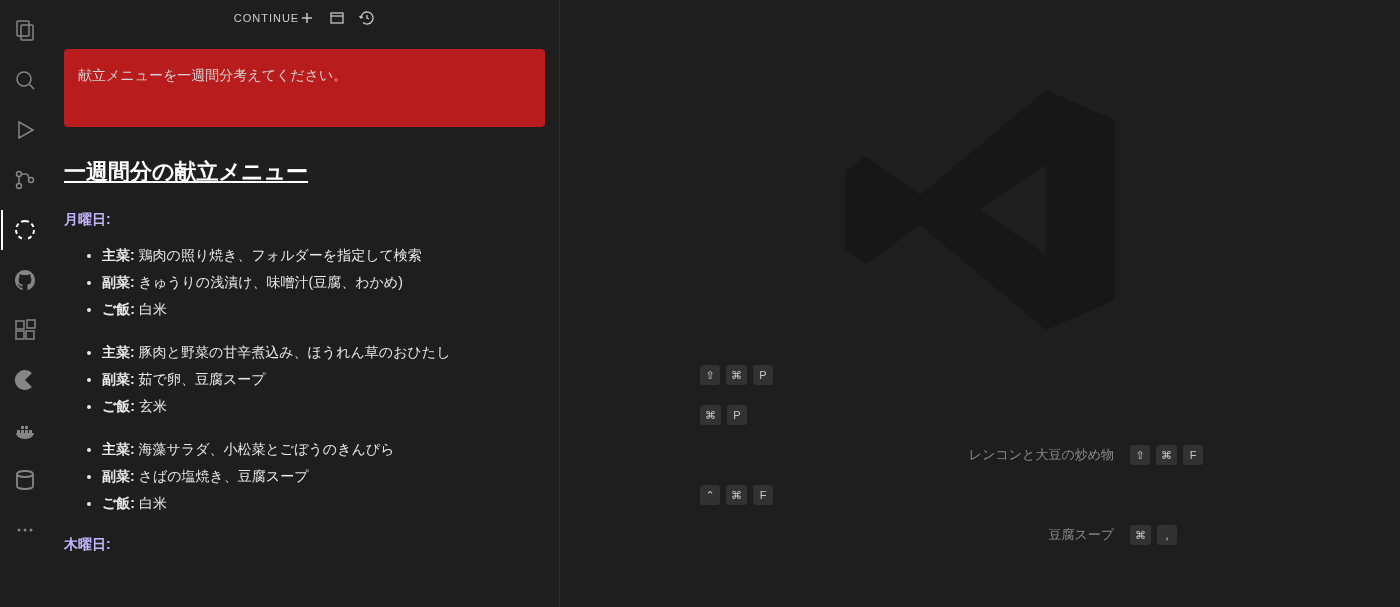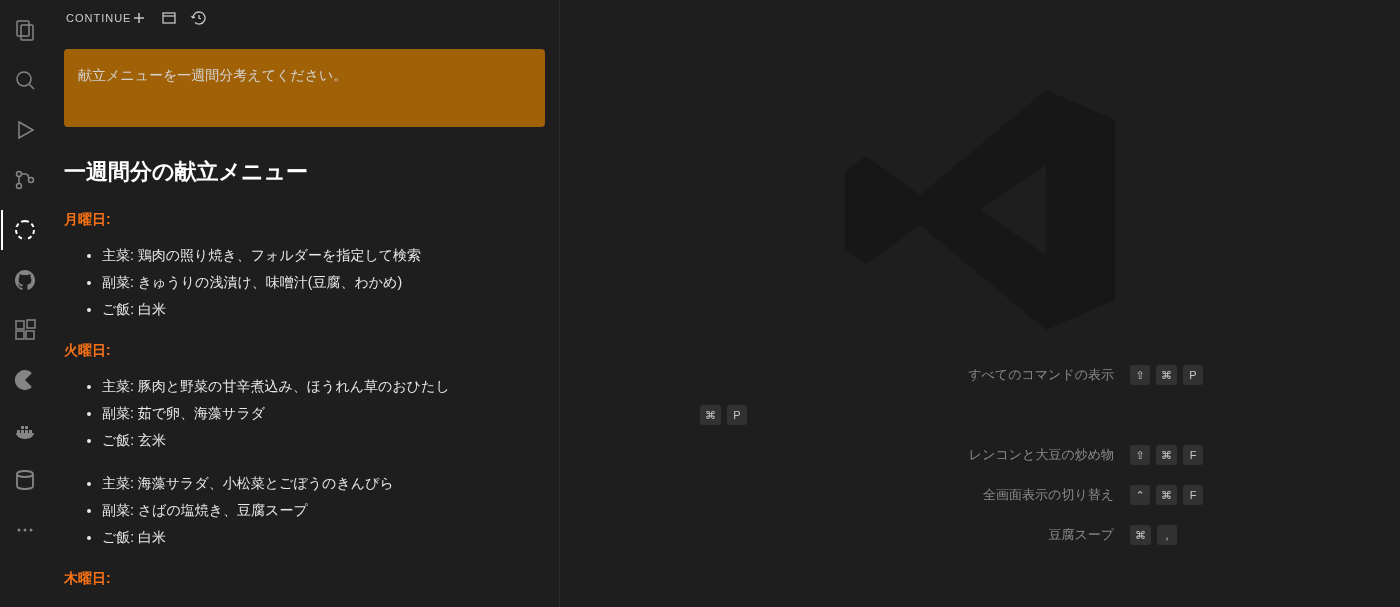--- a/index.html
+++ b/index.html
@@ -41,56 +41,57 @@
       background: #1e1e1e;
       border-right: 1px solid #2a2a2a;
       display: flex; flex-direction: column;
       flex-shrink: 0;
       overflow: hidden;
     }
     .sidebar-header {
       height: 35px;
       display: flex; align-items: center;
       padding: 0 16px;
-      justify-content: flex-start;
+      justify-content: center;
     }
     .sidebar-title {
       font-size: 11px;
       letter-spacing: 1px;
       color: #cccccc;
       text-transform: uppercase;
     }
     .sidebar-actions { display:flex; gap:14px; align-items:center;}
     .sidebar-actions .icon-btn { color:#c5c5c5; cursor:pointer; display:flex;}
     .sidebar-actions svg { width:16px; height:16px;}
     .sidebar-body {
       flex:1; overflow-y:auto;
       padding: 14px 14px 14px 14px;
     }
     .prompt-box {
-      background: #a16207;
+      background: #b91c1c;
       border-radius: 4px;
       padding: 18px 14px 42px 14px;
       font-size: 14px;
       color: #d4d4d4;
       margin-bottom: 30px;
     }
     .response h1 {
       font-size: 22px;
       font-weight: 700;
       color: #ffffff;
       margin-bottom: 24px;
+      text-decoration: underline;
     }
     .day-title {
-      font-size: 14px; font-weight:700; color:#f97316;
+      font-size: 14px; font-weight:700; color:#c4b5fd;
       margin-bottom: 16px; margin-top: 6px;
     }
     .response ul { list-style: disc; padding-left: 38px; margin-bottom: 22px;}
     .response li { font-size: 14px; color:#e8e8e8; margin-bottom: 6px; line-height: 1.5;}
-    .response li .label { font-weight:400;}
+    .response li .label { font-weight:700;}
     .editor {
       flex:1; height:100%;
       background: #1e1e1e;
       position: relative;
       display:flex; flex-direction:column;
       align-items:center; justify-content:center;
     }
     .watermark {
       position:absolute;
       top: 60px; left: 50%; transform: translateX(-50%);
@@ -225,45 +226,43 @@
       <span>献立メニューを一週間分考えてください。</span>
     </div>
     <div class="response" id="response">
       <h1>一週間分の献立メニュー</h1>
     <div class="day-title">月曜日:</div>
         <ul>
           <li><span class="label">主菜:</span><span> 鶏肉の照り焼き、フォルダーを指定して検索</span></li>
           <li><span class="label">副菜:</span><span> きゅうりの浅漬け、味噌汁(豆腐、わかめ)</span></li>
           <li><span class="label">ご飯:</span><span> 白米</span></li>
         </ul>
-        <div class="day-title">火曜日:</div>
         <ul>
           <li><span class="label">主菜:</span><span> 豚肉と野菜の甘辛煮込み、ほうれん草のおひたし</span></li>
-          <li><span class="label">副菜:</span><span> 茹で卵、海藻サラダ</span></li>
+          <li><span class="label">副菜:</span><span> 茹で卵、豆腐スープ</span></li>
           <li><span class="label">ご飯:</span><span> 玄米</span></li>
         </ul>
         <ul>
           <li><span class="label">主菜:</span><span> 海藻サラダ、小松菜とごぼうのきんぴら</span></li>
           <li><span class="label">副菜:</span><span> さばの塩焼き、豆腐スープ</span></li>
           <li><span class="label">ご飯:</span><span> 白米</span></li>
         </ul>
         <div class="day-title">木曜日:</div>
       </div>
   </div>
 </div>
 
 <div class="editor">
   <div class="watermark">
     <svg viewBox="0 0 100 100">
       <path fill="#171717" d="M72 10 L95 20 L95 80 L72 90 L30 55 L12 68 L5 63 L5 37 L12 32 L30 45 Z M72 35 L50 50 L72 65 Z"></path>
     </svg>
   </div>
   <div class="shortcuts" id="shortcuts">
       <div class="shortcut-row">
-        <div class="sc-label">すべてのコマンドの表示</div>
         <div class="sc-keys">
           <span class="key">⇧</span>
           <span class="key">⌘</span>
           <span class="key">P</span>
         </div>
       </div>
       <div class="shortcut-row">
         <div class="sc-keys">
           <span class="key">⌘</span>
           <span class="key">P</span>
@@ -271,21 +270,20 @@
       </div>
       <div class="shortcut-row">
         <div class="sc-label">レンコンと大豆の炒め物</div>
         <div class="sc-keys">
           <span class="key">⇧</span>
           <span class="key">⌘</span>
           <span class="key">F</span>
         </div>
       </div>
       <div class="shortcut-row">
-        <div class="sc-label">全画面表示の切り替え</div>
         <div class="sc-keys">
           <span class="key">⌃</span>
           <span class="key">⌘</span>
           <span class="key">F</span>
         </div>
       </div>
       <div class="shortcut-row">
         <div class="sc-label">豆腐スープ</div>
         <div class="sc-keys">
           <span class="key">⌘</span>

